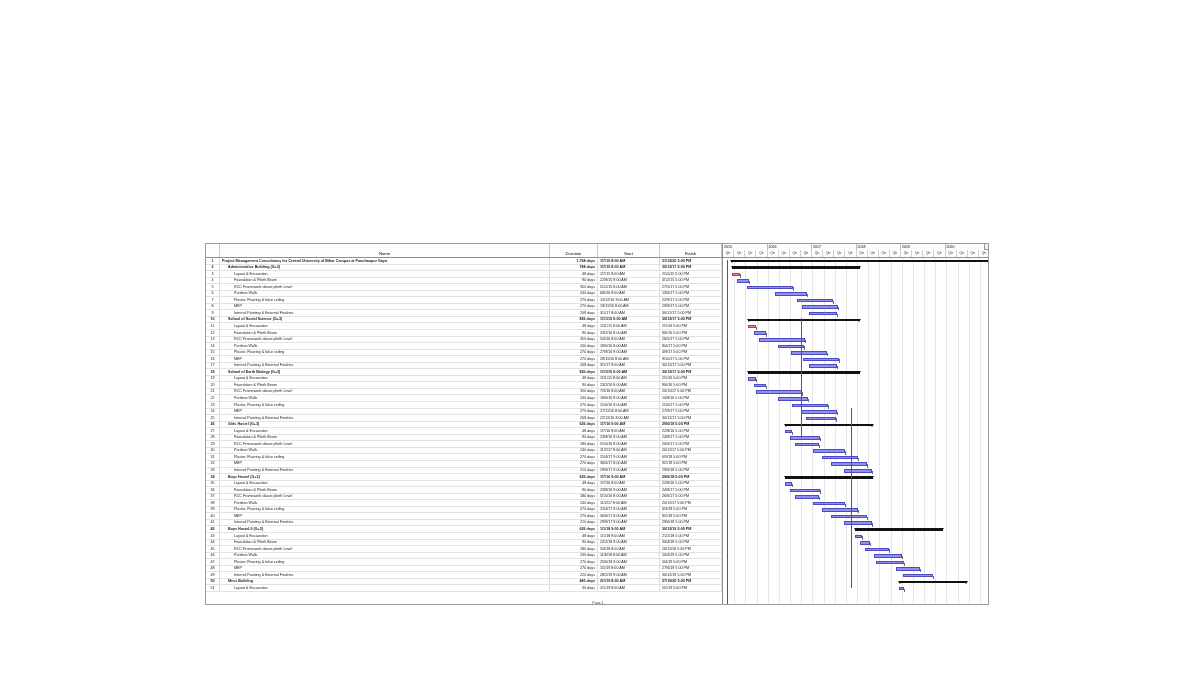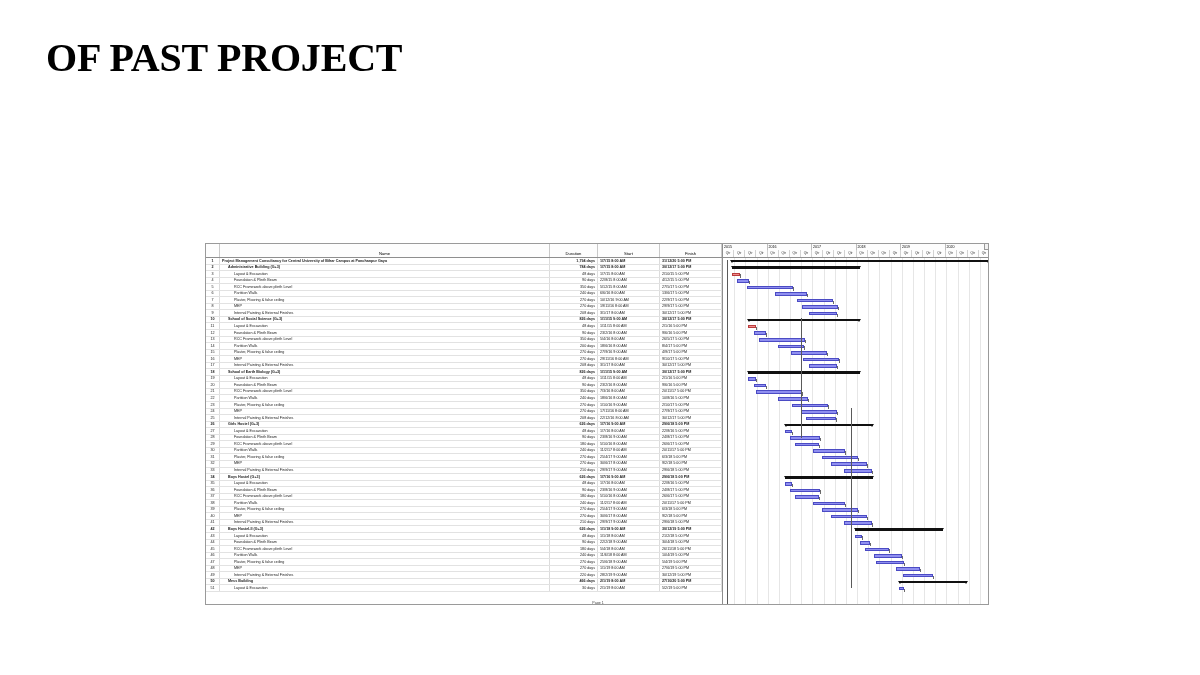--- a/index.html
+++ b/index.html
@@ -212,21 +212,20 @@
     width: 5px; height: 5px;
     border-left: 1px solid #9a9a9a;
     border-bottom: 1px solid #9a9a9a;
     background: #f2f2f2;
   }
 </style>
 </head>
 <body>
 
 <div id="slide-title">
-    <span class="tline">of Past Project</span>
   </div>
 
 <div id="gantt-figure">
   <div class="gantt-inner">
 
     <div class="grid-head">
       <div class="hc col-id"></div>
       <div class="hc col-name">Name</div>
       <div class="hc col-dur">Duration</div>
       <div class="hc col-start">Start</div>

